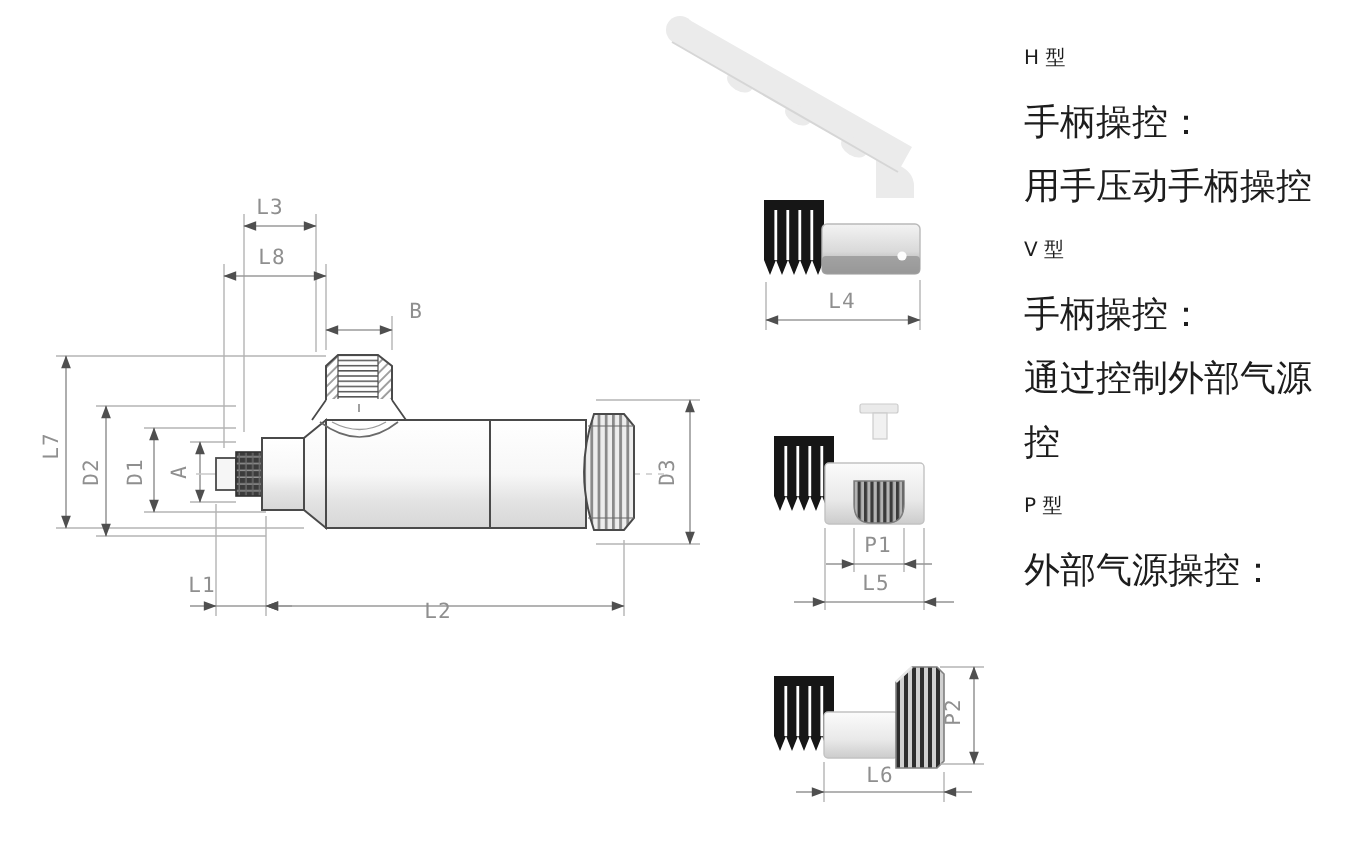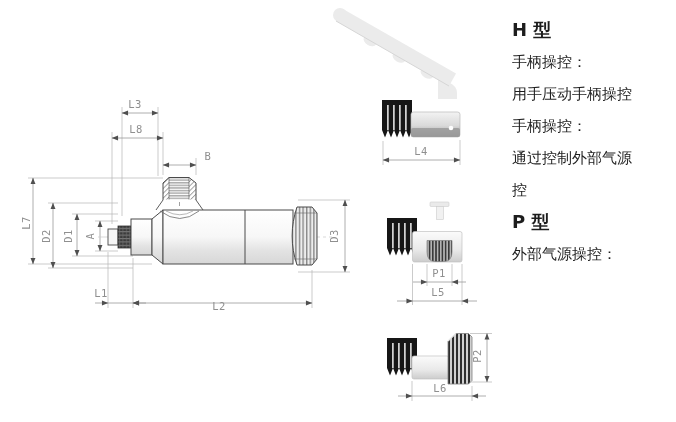--- a/index.html
+++ b/index.html
@@ -8,22 +8,22 @@
   #stage svg{position:absolute;left:0;top:0;}
   .ext{stroke:#b4b4b4;stroke-width:0.7;}
   .dim{stroke:#9a9a9a;stroke-width:0.8;fill:none;}
   .cl{stroke:#c9c9c9;stroke-width:0.7;stroke-dasharray:12 3 3 3;}
   .part{fill:url(#gradBody);stroke:#4a4a4a;stroke-width:1;}
   .outline{stroke:#4a4a4a;fill:none;}
   .dim-label{position:absolute;font:10.5px "DejaVu Sans Mono",monospace;color:#8f8f8f;
              transform:translate(-50%,-50%);white-space:nowrap;letter-spacing:0.5px;}
   .dim-label.rot{transform:translate(-50%,-50%) rotate(-90deg);}
   .legend{position:absolute;left:512px;top:14px;width:160px;}
-  .legend-row{height:32px;line-height:32px;font-size:15px;color:#1d1d1d;white-space:nowrap;}
-  .legend-row.legend-title{font-weight:bold;font-size:18px;}
+  .legend-row{height:32px;line-height:32px;font-size:18px;color:#1d1d1d;white-space:nowrap;}
+  .legend-row.legend-title{font-weight:normal;font-size:10px;}
 </style>
 </head>
 <body>
 
 <div id="stage">
 
   <svg width="676" height="422" viewBox="0 0 676 422">
     <defs>
       <marker id="arr" viewBox="0 0 10 10" refX="9.5" refY="5" markerWidth="10" markerHeight="8" orient="auto-start-reverse">
         <path d="M0,1.2 L10,5 L0,8.8 Z" fill="#4f4f4f"></path>
@@ -216,20 +216,21 @@
   <span class="dim-label" style="left:421px;top:151px">L4</span>
   <span class="dim-label" style="left:439px;top:273px">P1</span>
   <span class="dim-label" style="left:438px;top:292px">L5</span>
   <span class="dim-label rot" style="left:477px;top:356px">P2</span>
   <span class="dim-label" style="left:440px;top:388px">L6</span>
 
   <div class="legend">
     <div class="legend-row legend-title">H 型</div>
     <div class="legend-row">手柄操控：</div>
     <div class="legend-row">用手压动手柄操控</div>
+    <div class="legend-row legend-title">V 型</div>
     <div class="legend-row">手柄操控：</div>
     <div class="legend-row">通过控制外部气源</div>
     <div class="legend-row">控</div>
     <div class="legend-row legend-title">P 型</div>
     <div class="legend-row">外部气源操控：</div>
   </div>
 
 </div>
 
 </body></html>

